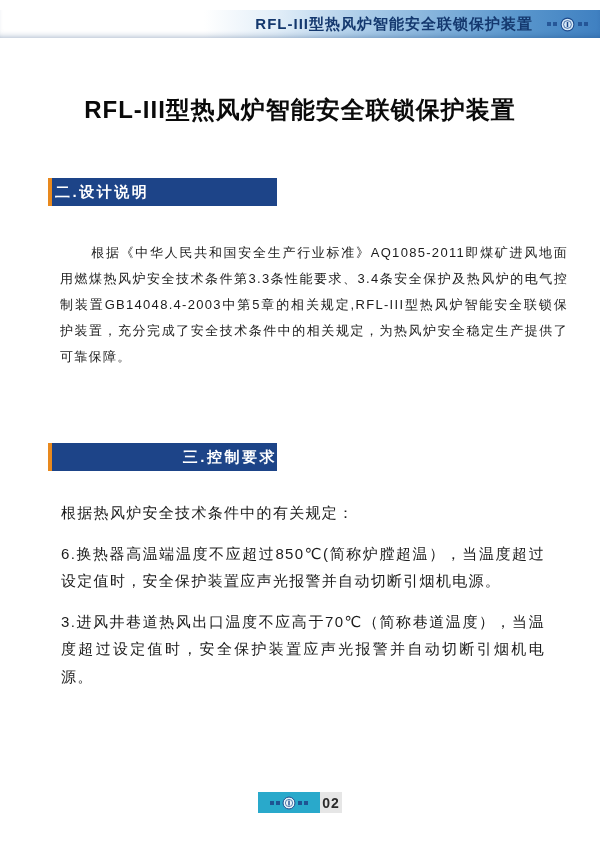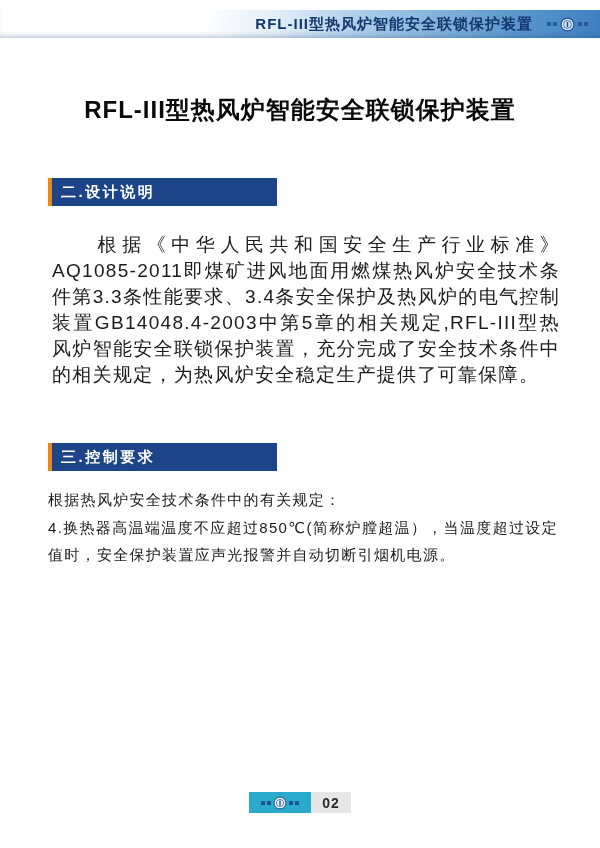--- a/index.html
+++ b/index.html
@@ -35,51 +35,51 @@
     text-align:center; font-size:24px; font-weight:800;
     color:#0a0a0a; letter-spacing:1px;
   }
 
   
   .section-box {
     position:absolute; left:48px; width:229px; height:28px;
     box-sizing:border-box;
     background:#1d4488; border-left:4px solid #e8891e;
     color:#ffffff; font-size:15px; font-weight:bold; letter-spacing:2.5px;
-    display:flex; align-items:center; padding-left:9px;
+    display:flex; align-items:center; padding-left:3px;
   }
   .section-box.first { top:178px; }
-  .section-box.second { top:443px; }
+  .section-box.second { top:443px;justify-content:flex-end; }
 
   
   .design-para {
-    position:absolute; left:48px; top:228px; width:508px; margin:4px;
-    font-size:19px; line-height:26px; color:#1b1b1b;
+    position:absolute; left:48px; top:228px; width:508px; margin:12px;
+    font-size:13px; line-height:26px; color:#1b1b1b;
     letter-spacing:1.3px; text-align:justify; text-indent:2.4em;
     font-weight:500;
   }
   .req-block {
     position:absolute; left:48px; top:486px; width:510px;
     font-size:15px; line-height:27.5px; color:#1b1b1b;
     letter-spacing:1.3px; text-align:justify; font-weight:500;
   }
-  .req-intro, .req-item { margin:0; }
+  .req-intro, .req-item { margin:13px; }
 
   
   .footer {
     position:absolute; top:792px; left:0; width:600px;
     display:flex; justify-content:center;
   }
   .footer-logo {
     width:62px; height:21px; background:#29a9cb;
     display:flex; align-items:center; justify-content:center; gap:2px;
   }
   .footer-logo .logo-marks { opacity:.9; }
   .footer-page {
-    width:40px; height:21px; background:#e6e6e6;
+    width:22px; height:21px; background:#e6e6e6;
     color:#2b2b2b; font-size:14px; font-weight:bold; letter-spacing:1px;
     display:flex; align-items:center; justify-content:center;
   }
 </style>
 </head>
 <body>
 
 <header class="top-bar">
   <span class="top-title">RFL-III型热风炉智能安全联锁保护装置</span>
   <span class="emblem-group">
@@ -100,21 +100,22 @@
 </div>
 
 <p class="design-para">根据《中华人民共和国安全生产行业标准》AQ1085-2011即煤矿进风地面用燃煤热风炉安全技术条件第3.3条性能要求、3.4条安全保护及热风炉的电气控制装置GB14048.4-2003中第5章的相关规定,RFL-III型热风炉智能安全联锁保护装置，充分完成了安全技术条件中的相关规定，为热风炉安全稳定生产提供了可靠保障。</p>
 
 <div class="section-box second">
   <span>三.控制要求</span>
 </div>
 
 <div class="req-block">
   <p class="req-intro">根据热风炉安全技术条件中的有关规定：</p>
-  <p class="req-item">4.换热器高温端温度不应超过850℃(简称炉膛超温），当温度超过设定值时，安全保护装置应声光报警并自动切断引烟机电源。</p>
+  <p class="req-item">6.换热器高温端温度不应超过850℃(简称炉膛超温），当温度超过设定值时，安全保护装置应声光报警并自动切断引烟机电源。</p>
+  <p class="req-item">3.进风井巷道热风出口温度不应高于70℃（简称巷道温度），当温度超过设定值时，安全保护装置应声光报警并自动切断引烟机电源。</p>
 </div>
 
 <div class="footer">
   <div class="footer-logo">
     <span class="logo-marks"></span>
     <svg class="emblem-svg" width="14" height="14" viewBox="0 0 20 20">
       <circle cx="10" cy="10" r="8.5" fill="#eaf6fb" stroke="#1d4a8c" stroke-width="1.4"></circle>
       <circle cx="10" cy="10" r="5.2" fill="none" stroke="#1d4a8c" stroke-width="1"></circle>
       <rect x="9" y="6.5" width="2" height="7" fill="#1d4a8c"></rect>
     </svg>

